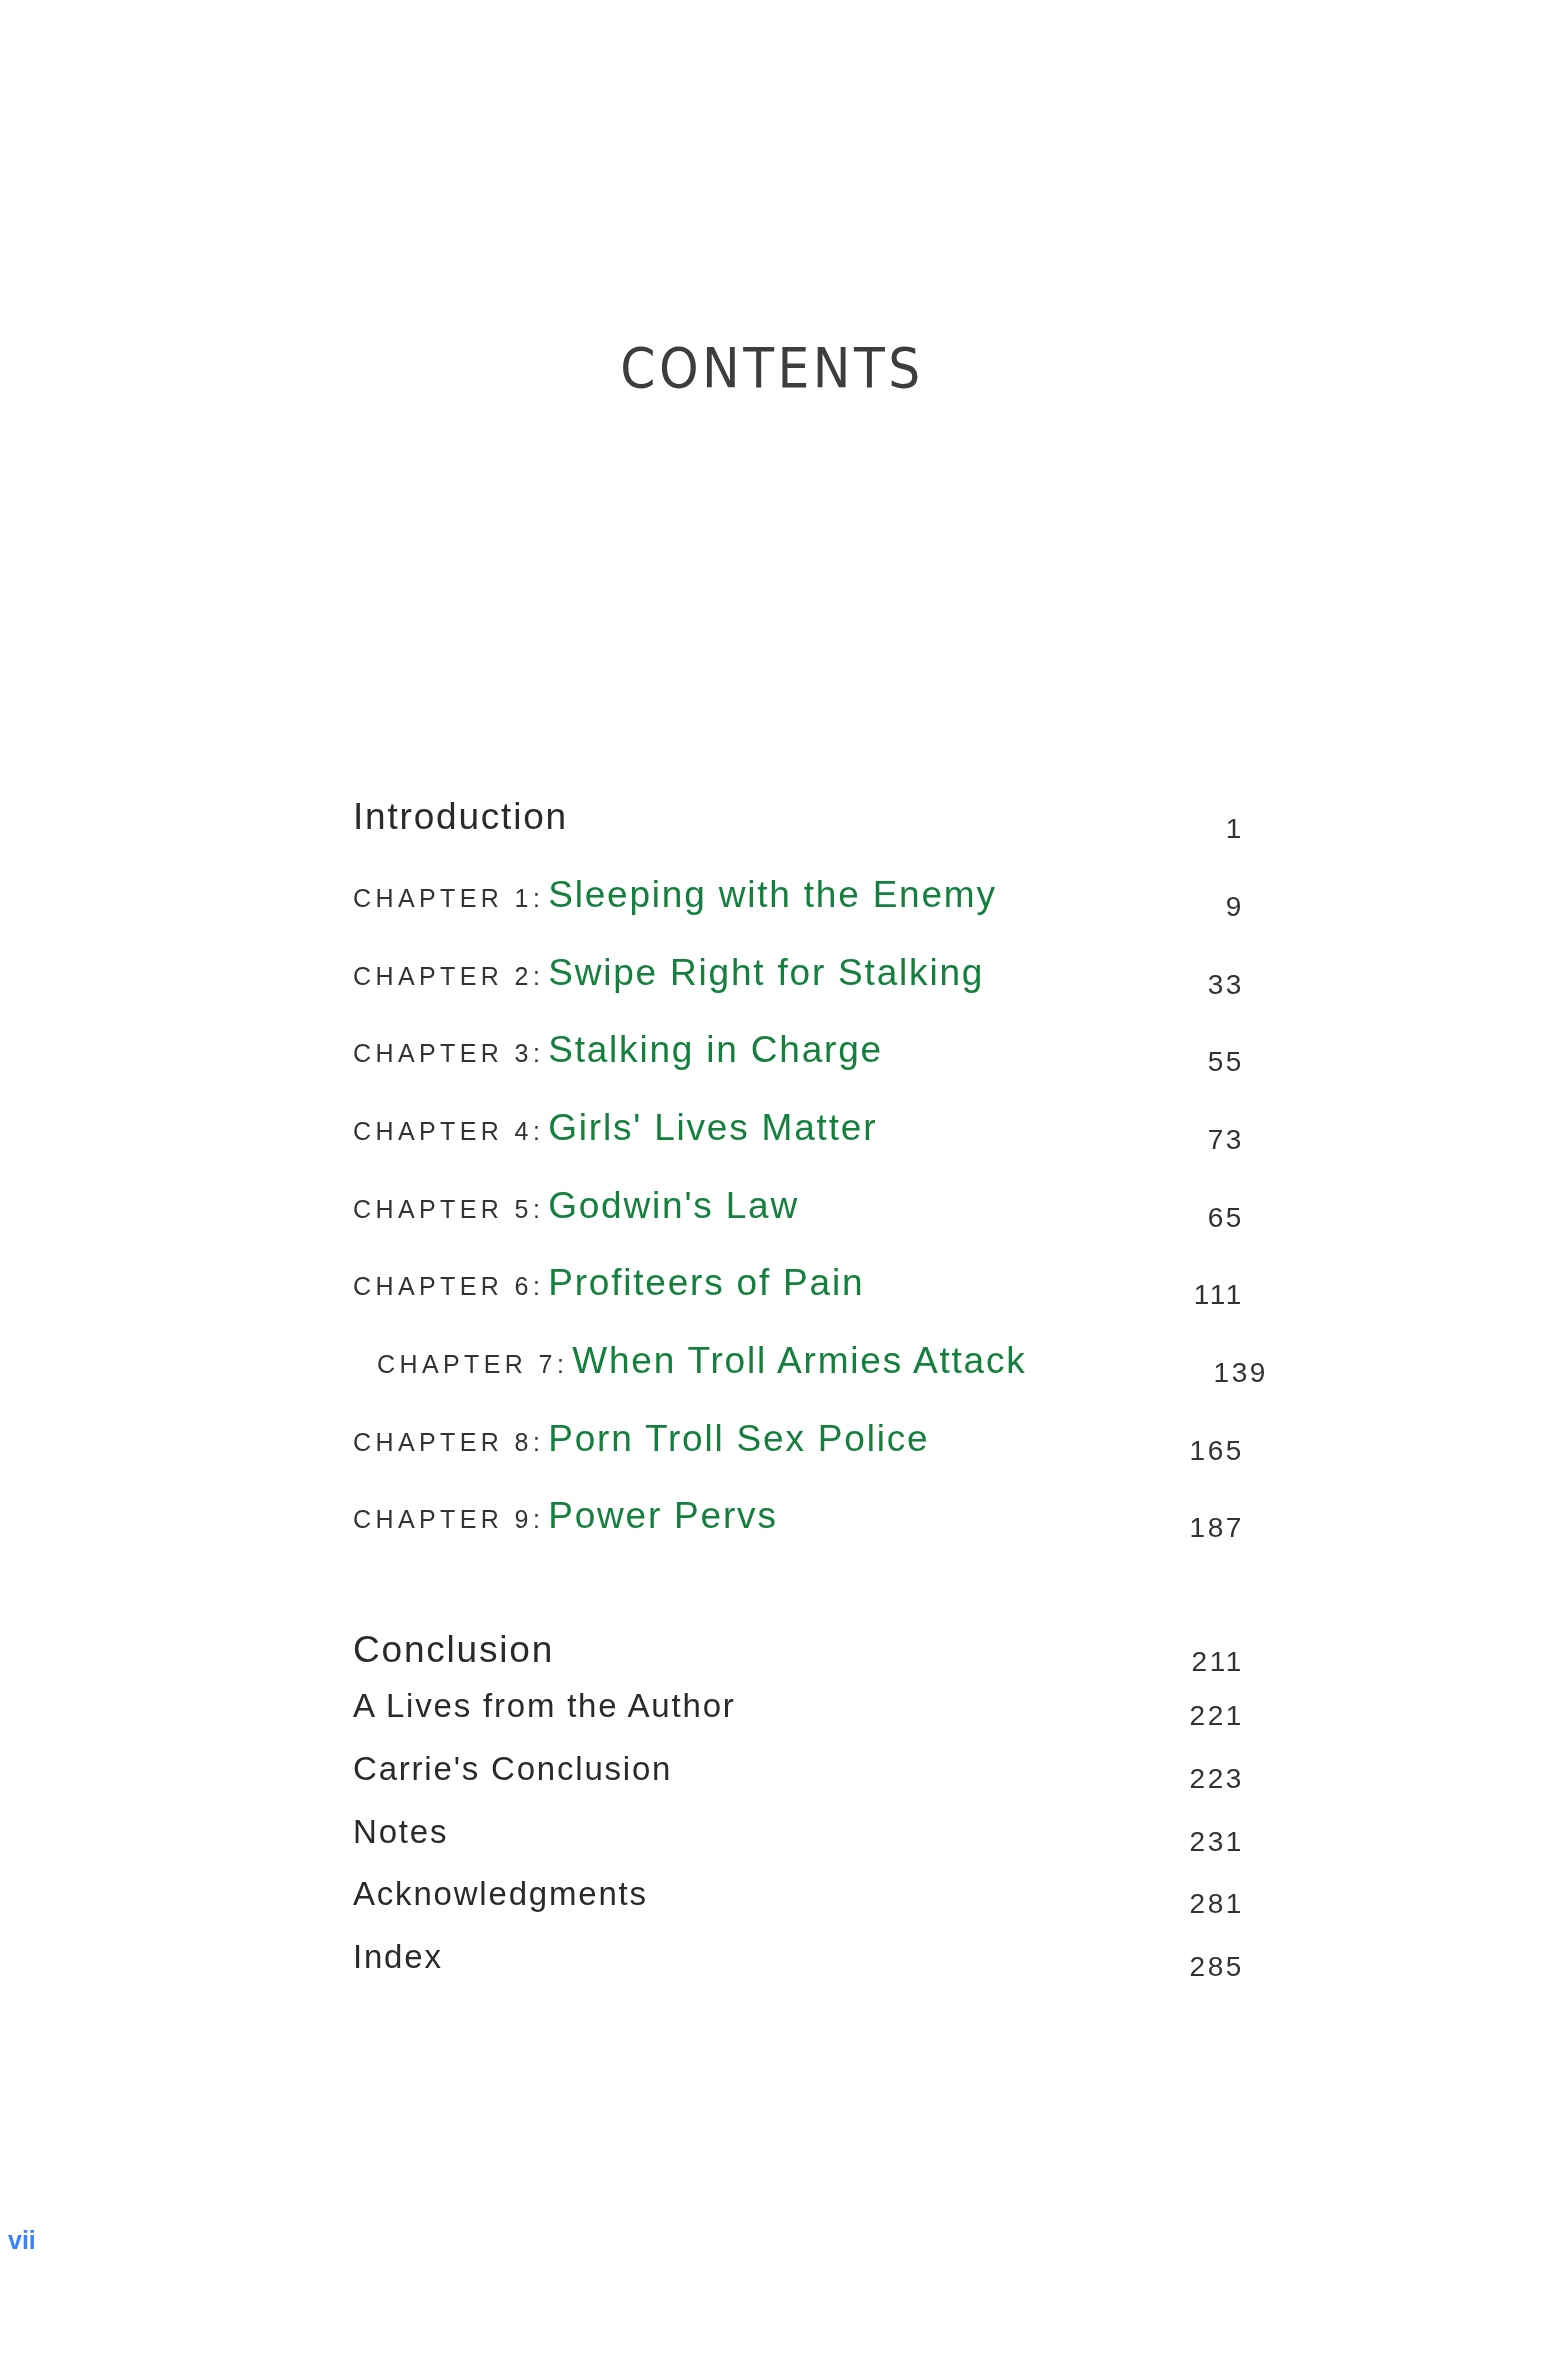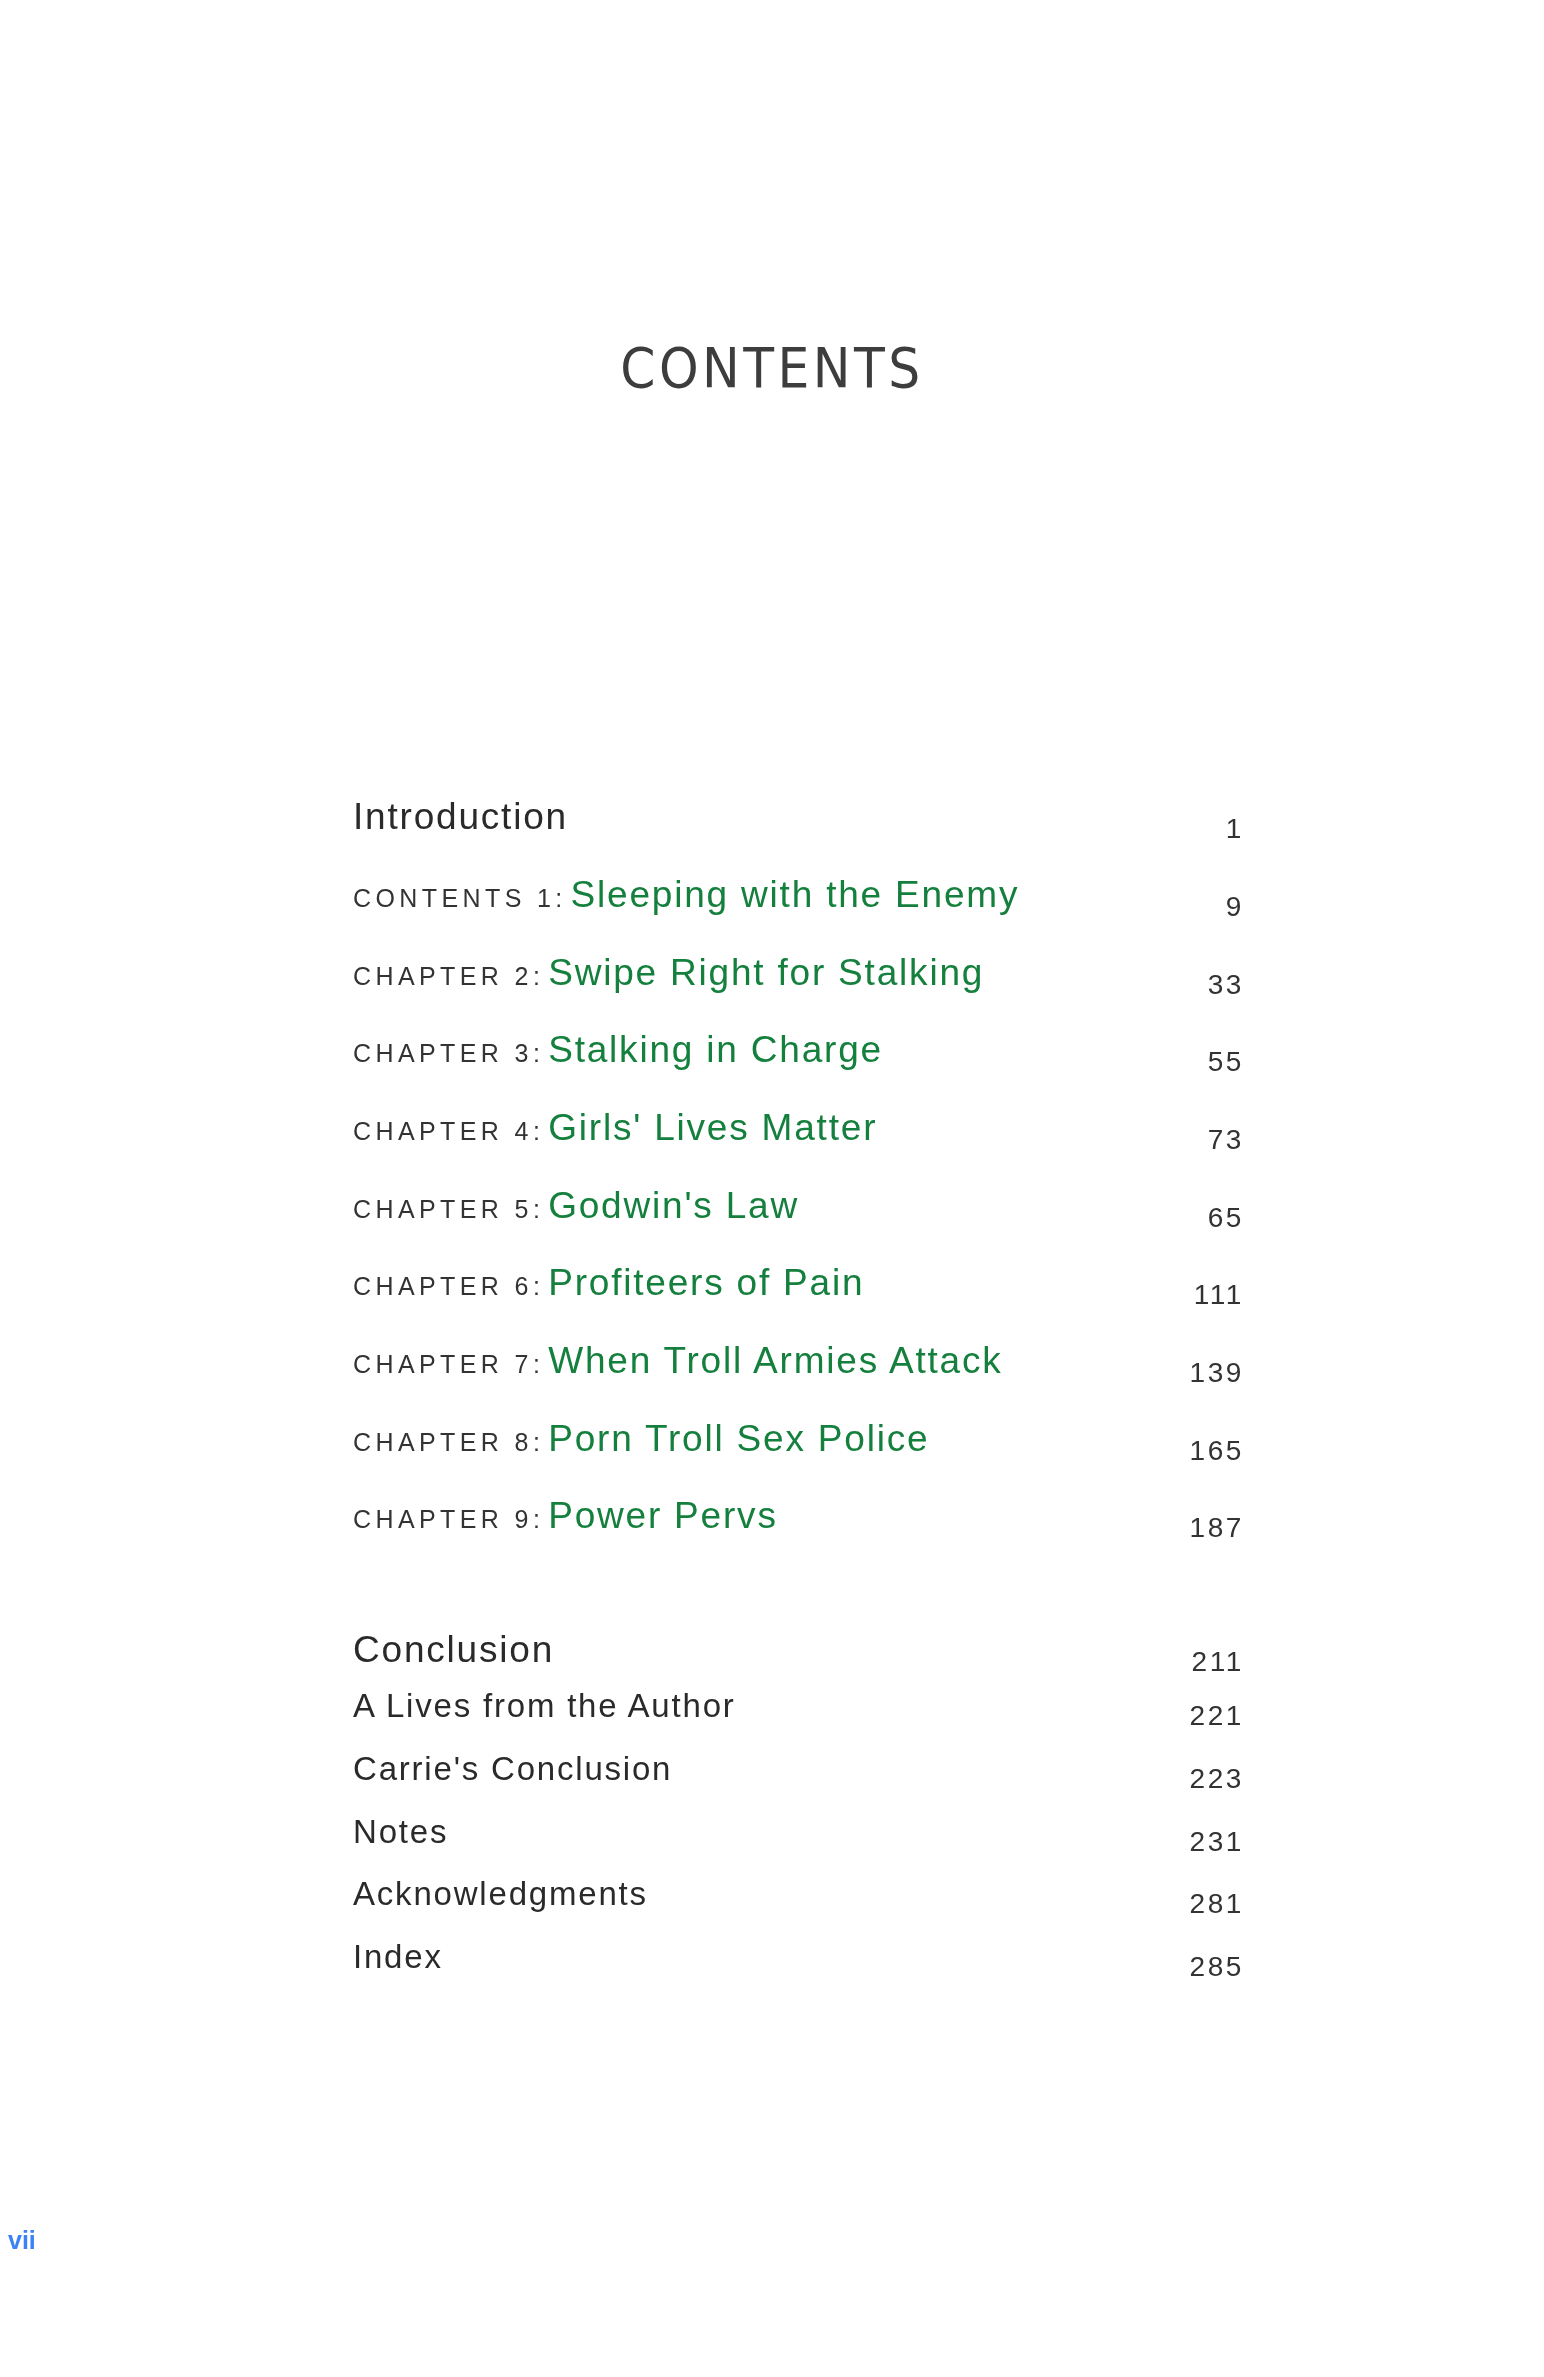--- a/index.html
+++ b/index.html
@@ -22,21 +22,21 @@
 <body>
 
 <div class="title">CONTENTS</div>
 
 <div id="toc">
     <div class="row" style="top: 785px;">
       <div class="label"><span class="big">Introduction</span></div>
       <div class="page">1</div>
     </div>
     <div class="row" style="top: 863px;">
-      <div class="label"><span class="chap">CONTENTS 1:</span> <span class="ctitle">Sleeping with the Enemy</span></div>
+      <div class="label"><span class="chap">CHAPTER 1:</span> <span class="ctitle">Sleeping with the Enemy</span></div>
       <div class="page">9</div>
     </div>
     <div class="row" style="top: 941px;">
       <div class="label"><span class="chap">CHAPTER 2:</span> <span class="ctitle">Swipe Right for Stalking</span></div>
       <div class="page">33</div>
     </div>
     <div class="row" style="top: 1018px;">
       <div class="label"><span class="chap">CHAPTER 3:</span> <span class="ctitle">Stalking in Charge</span></div>
       <div class="page">55</div>
     </div>
@@ -45,21 +45,21 @@
       <div class="page">73</div>
     </div>
     <div class="row" style="top: 1174px;">
       <div class="label"><span class="chap">CHAPTER 5:</span> <span class="ctitle">Godwin's Law</span></div>
       <div class="page">65</div>
     </div>
     <div class="row" style="top: 1251px;">
       <div class="label"><span class="chap">CHAPTER 6:</span> <span class="ctitle">Profiteers of Pain</span></div>
       <div class="page">111</div>
     </div>
-    <div class="row" style="top: 1329px;">
+    <div class="row" style="top: 1329px; margin-left: 24px;">
       <div class="label"><span class="chap">CHAPTER 7:</span> <span class="ctitle">When Troll Armies Attack</span></div>
       <div class="page">139</div>
     </div>
     <div class="row" style="top: 1407px;">
       <div class="label"><span class="chap">CHAPTER 8:</span> <span class="ctitle">Porn Troll Sex Police</span></div>
       <div class="page">165</div>
     </div>
     <div class="row" style="top: 1484px;">
       <div class="label"><span class="chap">CHAPTER 9:</span> <span class="ctitle">Power Pervs</span></div>
       <div class="page">187</div>

